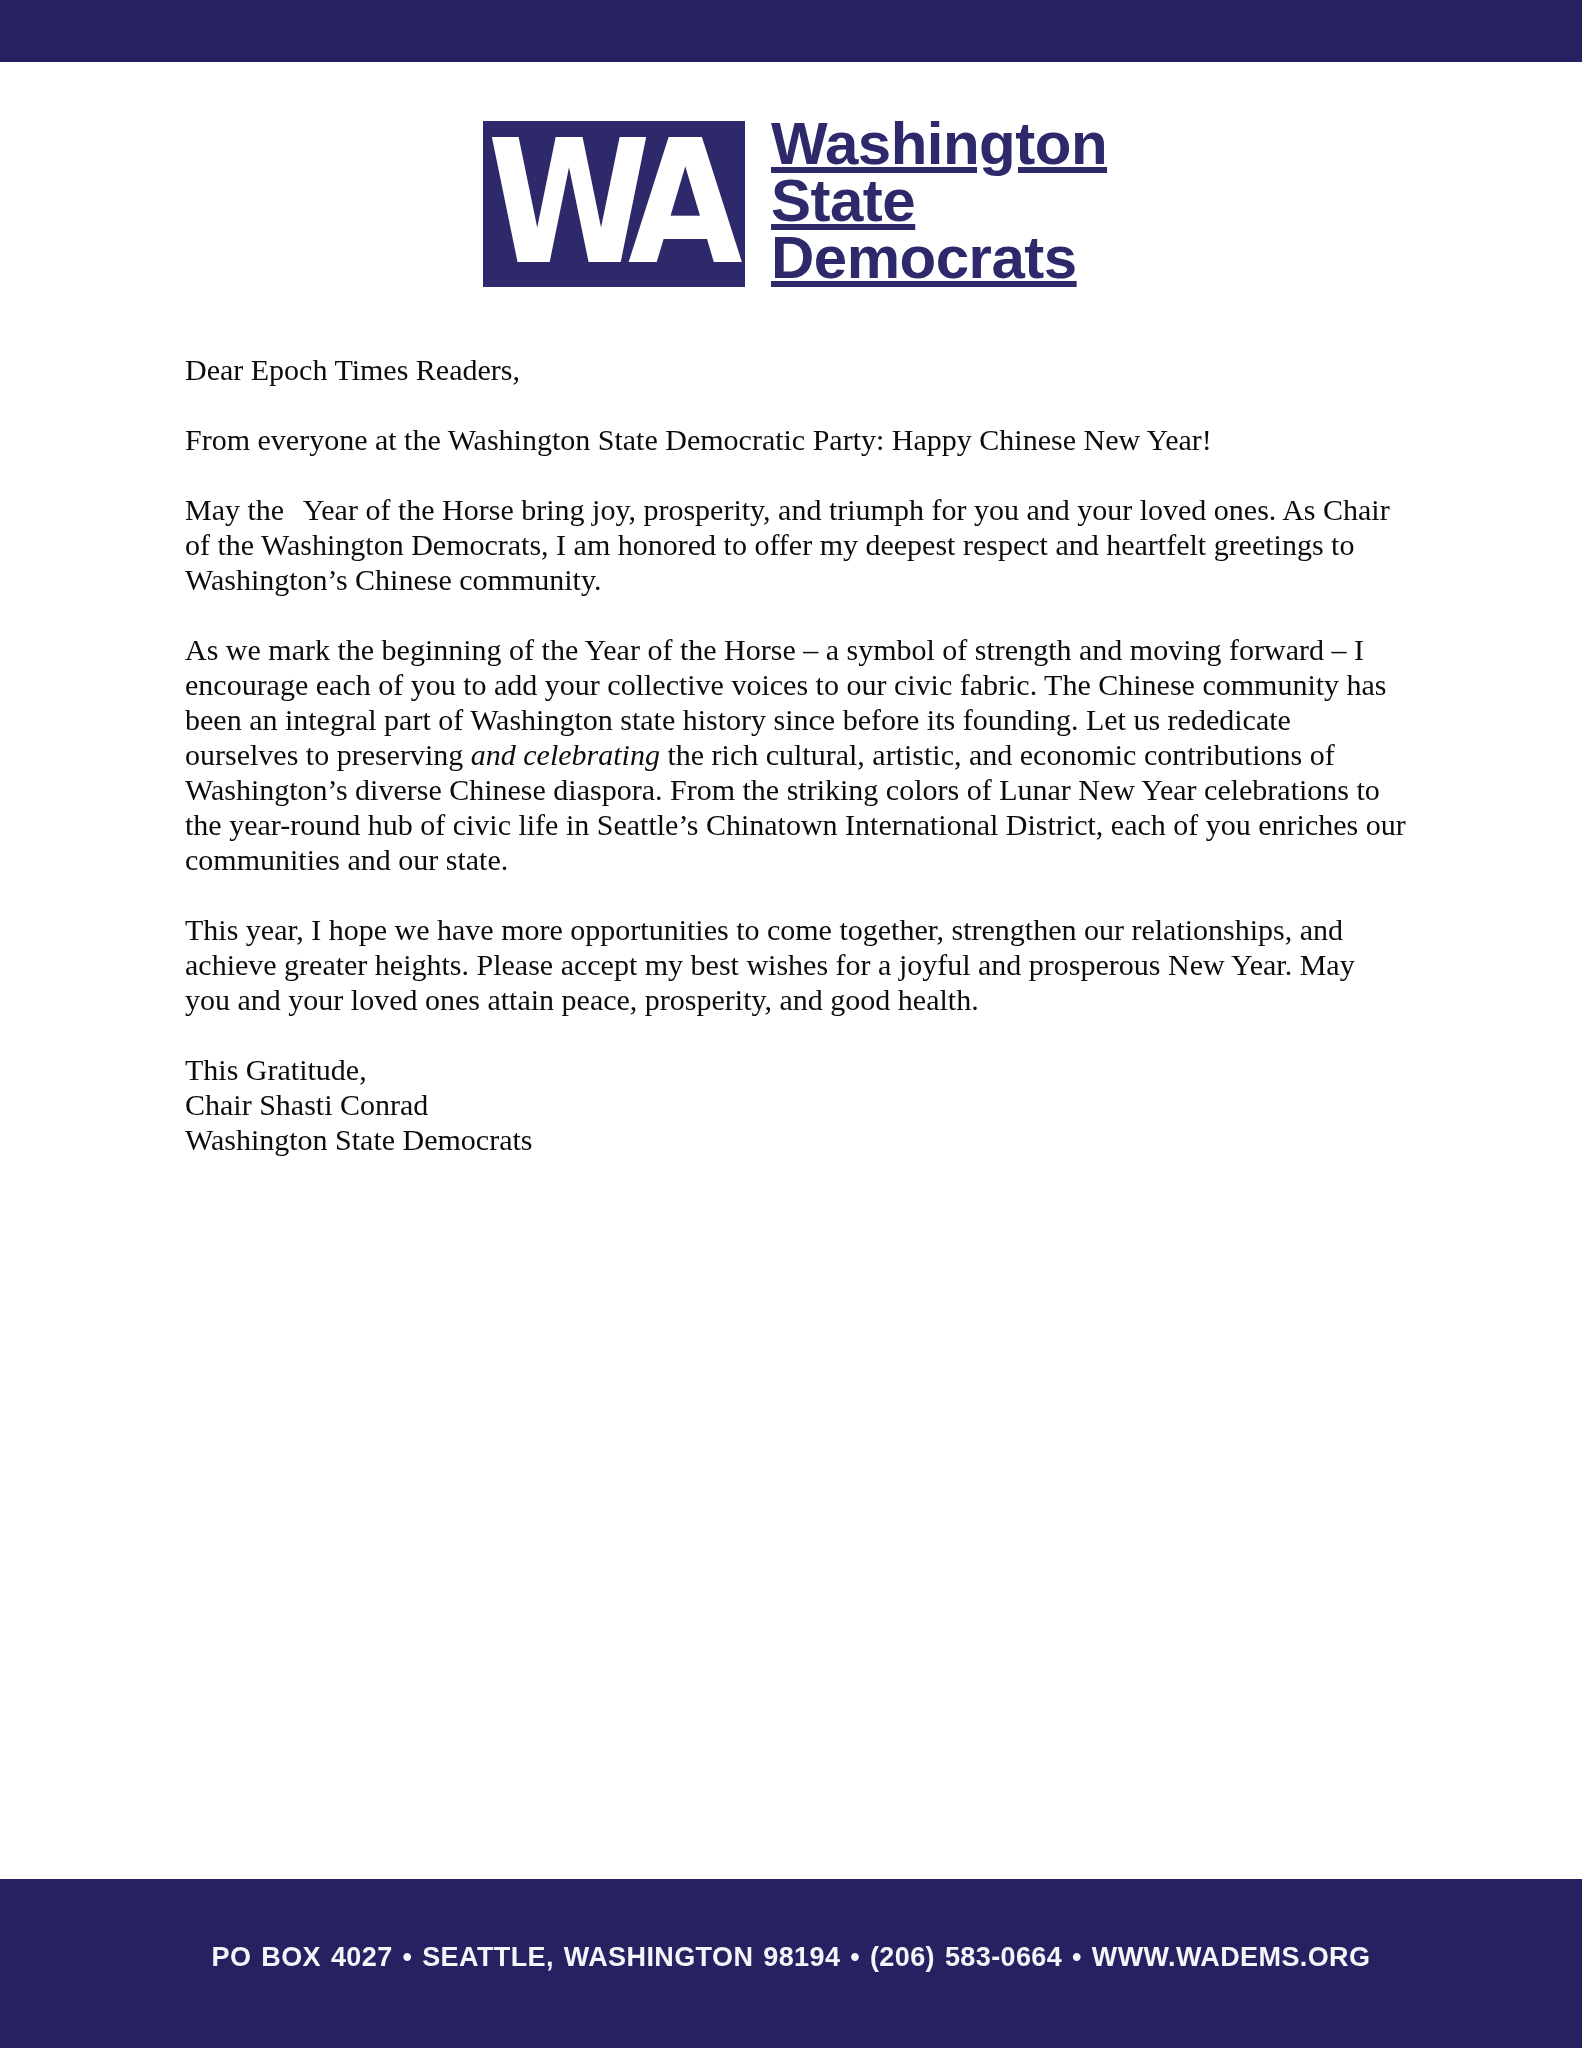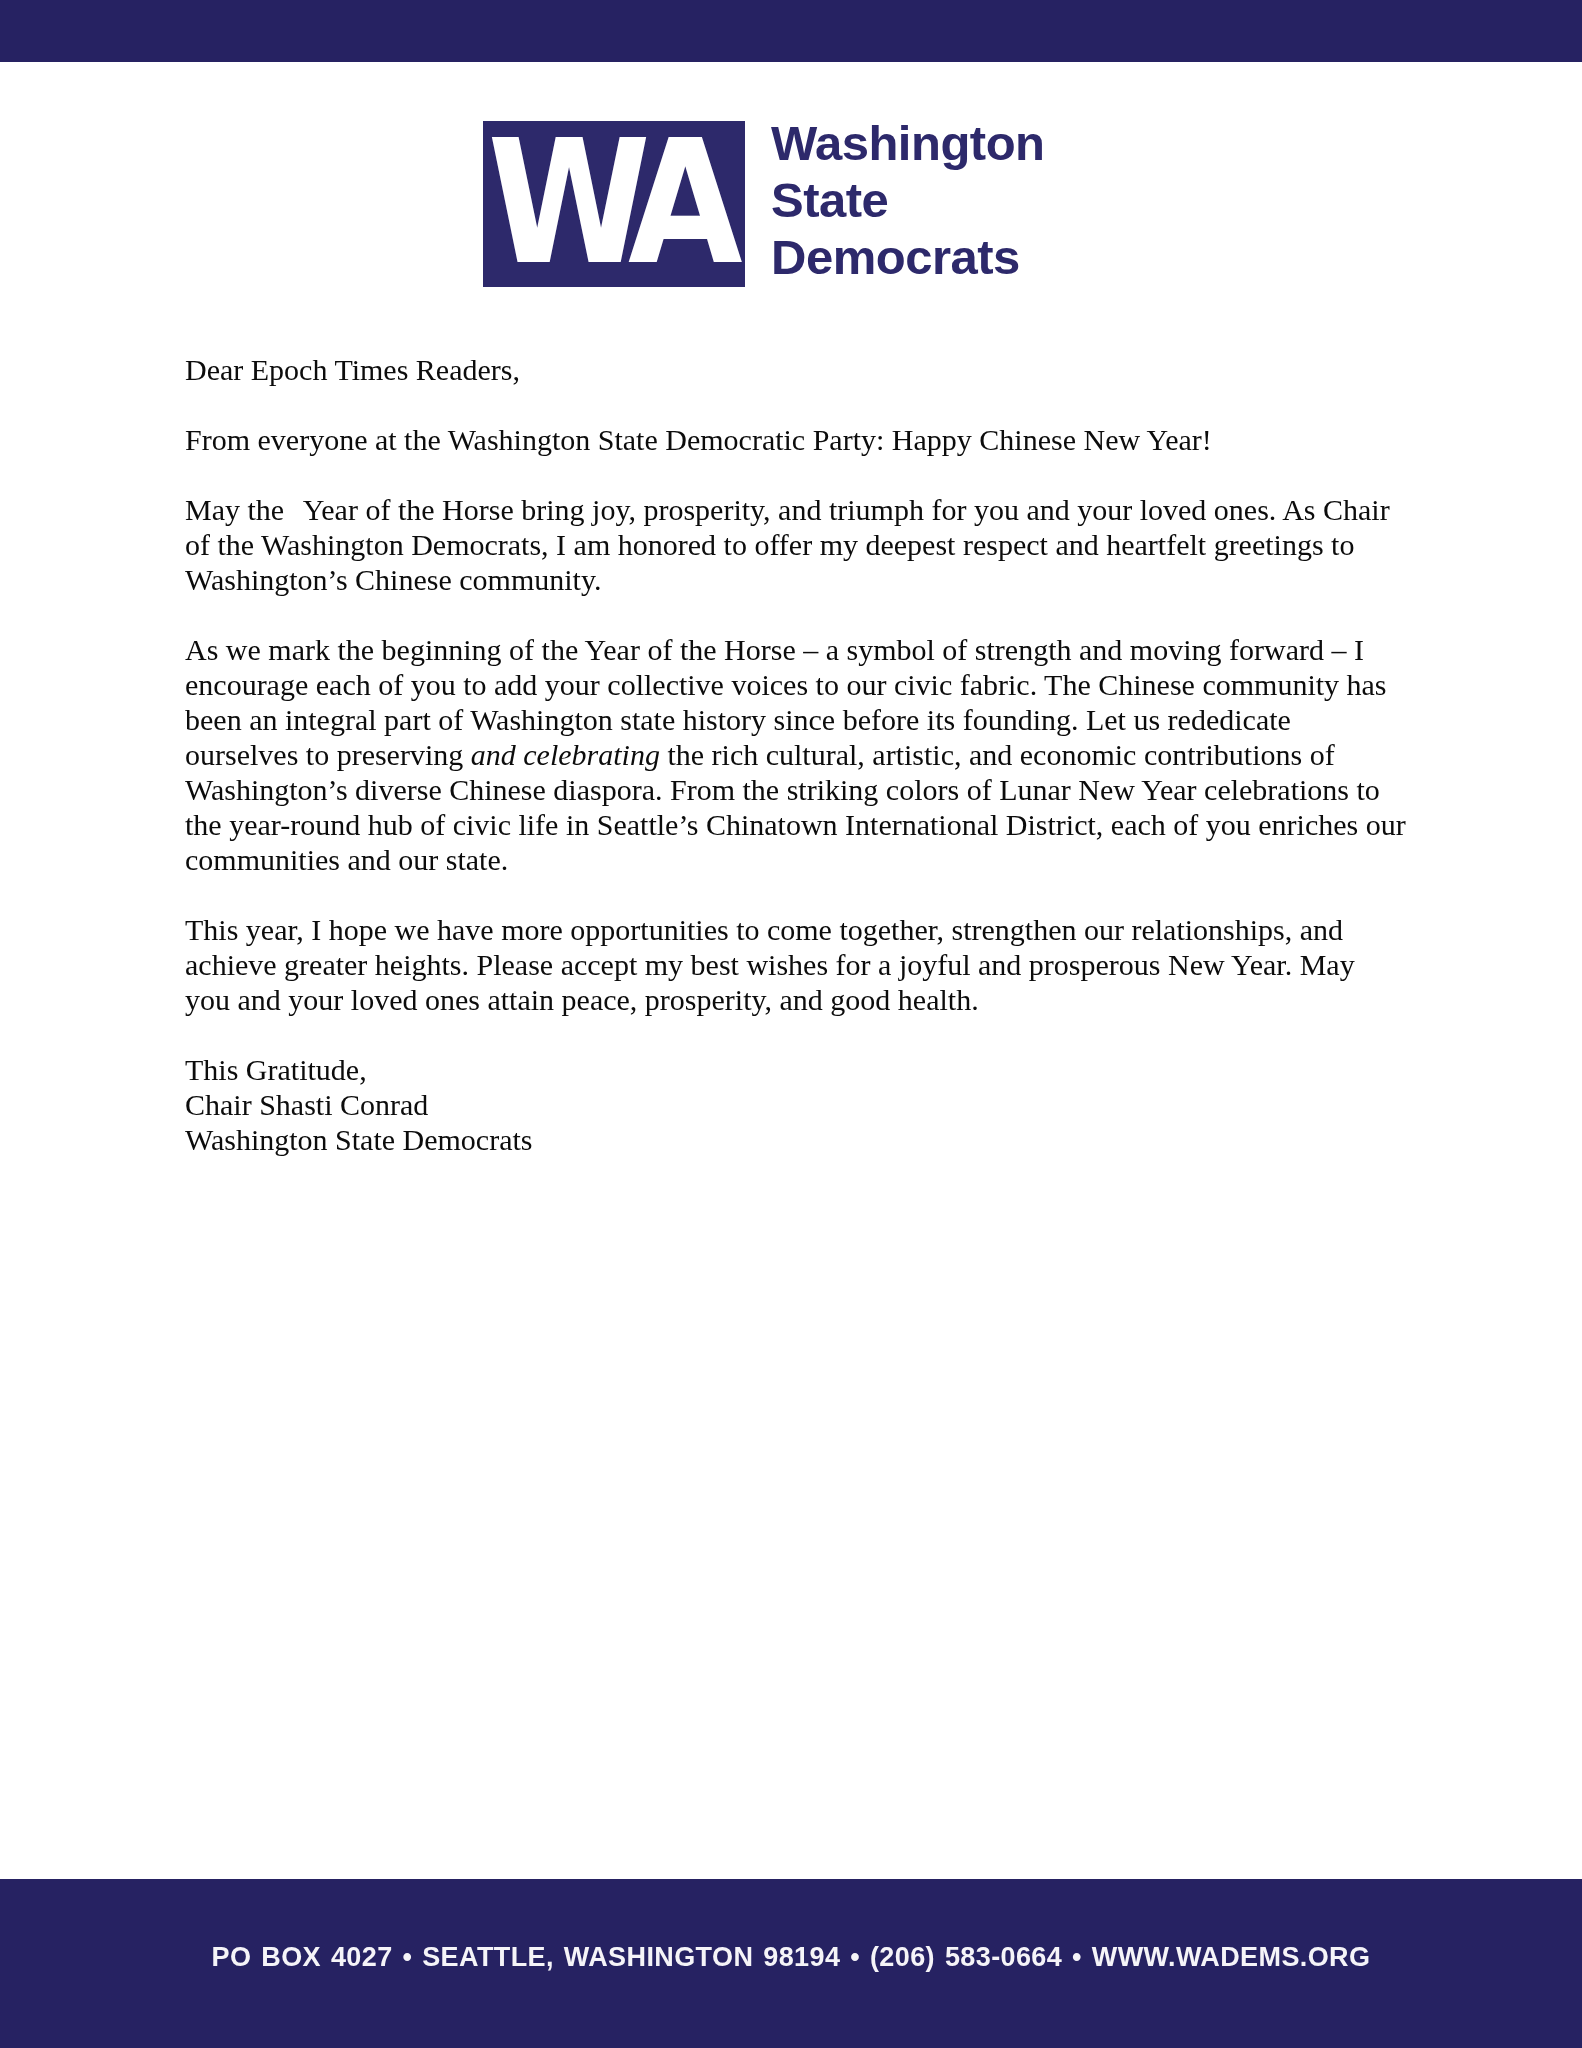--- a/index.html
+++ b/index.html
@@ -49,23 +49,24 @@
     transform: scaleY(1.16);
     transform-origin: center 55%;
     padding-right: 14px;
   }
   .wordmark {
     margin-left: 26px;
     margin-top: -6px;
     color: var(--logo-navy, #2d296b);
     font-family: "Liberation Sans", sans-serif;
     font-weight: bold;
-    font-size: 49px;
+    font-size: 60px;
     line-height: 57px;
     letter-spacing: -0.5px;
+    text-decoration: underline;
   }
   .letter-body {
     position: absolute;
     left: 185px;
     top: 352px;
     width: 1222px;
     color: var(--text-black, #0c0c0c);
     font-size: 30px;
     line-height: 35px;
   }

